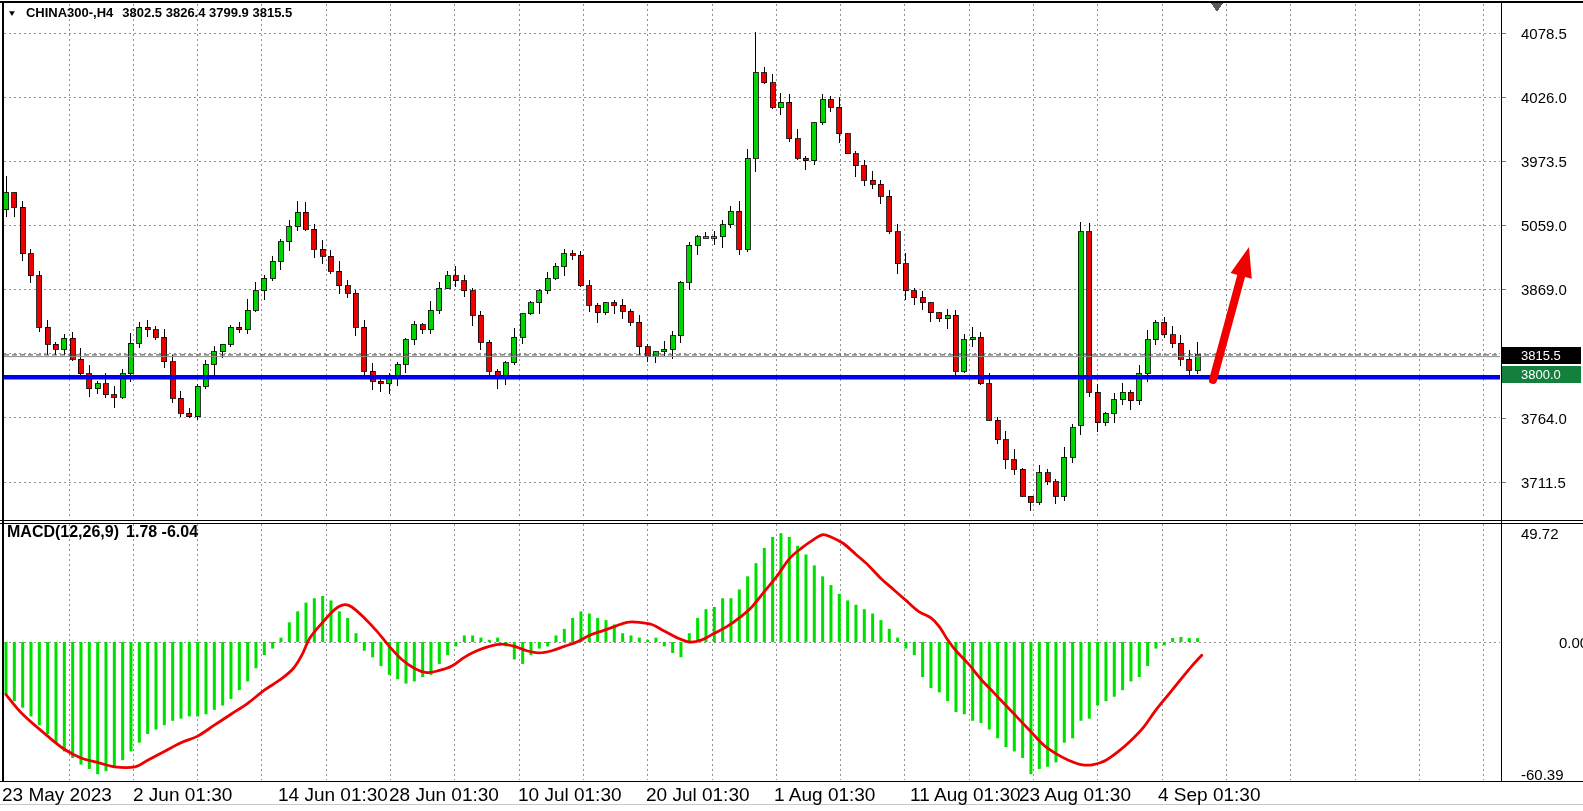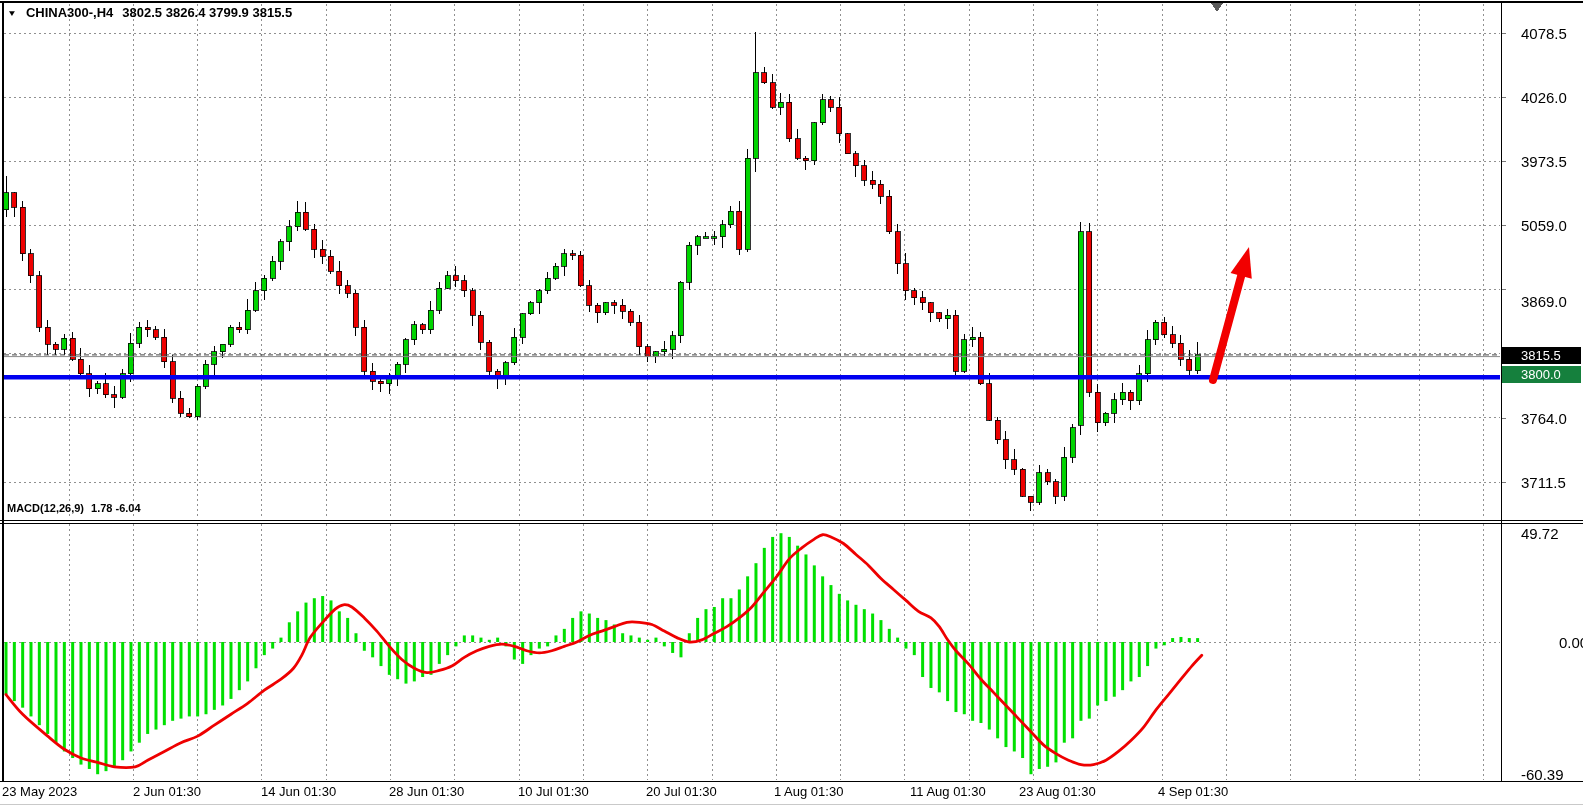--- a/index.html
+++ b/index.html
@@ -2,25 +2,25 @@
 <html><head>
 <meta charset="utf-8">
 <style>
   html,body{margin:0;padding:0;background:#fff;}
   #win{position:relative;width:1583px;height:811px;background:#ffffff;
        font-family:"Liberation Sans",sans-serif;color:#000;overflow:hidden;}
   #cv{position:absolute;left:0;top:0;display:block;}
   .lbl{position:absolute;font-size:13px;line-height:16px;white-space:nowrap;color:#000;}
   #title{left:7px;top:5px;font-weight:700;display:flex;align-items:center;gap:9px;font-size:13px;}
   #title .tri{font-size:10px;transform:scaleY(.85);}
-  #macd-label{left:7px;top:500px;font-weight:700;display:flex;gap:7px;font-size:11px;}
+  #macd-label{left:7px;top:524px;font-weight:700;display:flex;gap:7px;font-size:16px;}
   .axis-lbl{position:absolute;left:1521px;font-size:15px;line-height:17px;white-space:nowrap;}
   .badge{position:absolute;left:1502px;width:79px;height:17px;color:#fff;font-size:13px;
          line-height:17px;padding-left:19px;box-sizing:border-box;}
-  .date-lbl{position:absolute;top:784px;font-size:13px;white-space:nowrap;}
+  .date-lbl{position:absolute;top:784px;font-size:19px;white-space:nowrap;}
 </style>
 </head>
 <body>
 
 <div id="win">
   <svg id="cv" width="1583" height="811">
       <g shape-rendering="crispEdges">
         <line x1="69" y1="4" x2="69" y2="519" stroke="#909090" stroke-width="1" stroke-dasharray="2,3"></line>
         <line x1="69" y1="524" x2="69" y2="780" stroke="#909090" stroke-width="1" stroke-dasharray="2,3"></line>
         <line x1="133.3" y1="4" x2="133.3" y2="519" stroke="#909090" stroke-width="1" stroke-dasharray="2,3"></line>
@@ -553,33 +553,33 @@
   <div id="macd-label" class="lbl">
     <span>MACD(12,26,9)</span>
     <span>1.78 -6.04</span>
   </div>
 
   <div id="price-axis">
       <div class="axis-lbl" style="top: 25px;">4078.5</div>
       <div class="axis-lbl" style="top: 89px;">4026.0</div>
       <div class="axis-lbl" style="top: 153px;">3973.5</div>
       <div class="axis-lbl" style="top: 217px;">5059.0</div>
-      <div class="axis-lbl" style="top: 293px;">3869.0</div>
+      <div class="axis-lbl" style="top: 281px;">3869.0</div>
       <div class="axis-lbl" style="top: 410px;">3764.0</div>
       <div class="axis-lbl" style="top: 474px;">3711.5</div>
     </div>
   <div id="macd-axis">
       <div class="axis-lbl" style="top: 525px;">49.72</div>
       <div class="axis-lbl" style="top: 634px; margin-left: 38px;">0.00</div>
       <div class="axis-lbl" style="top: 766px;">-60.39</div>
     </div>
   <div id="time-axis">
       <div class="date-lbl" style="left: 2px;">23 May 2023</div>
       <div class="date-lbl" style="left: 133px; text-align: center;">2 Jun 01:30</div>
-      <div class="date-lbl" style="left: 261px; text-align: right;">14 Jun 01:30</div>
+      <div class="date-lbl" style="left: 278px; text-align: right;">14 Jun 01:30</div>
       <div class="date-lbl" style="left: 389px;">28 Jun 01:30</div>
       <div class="date-lbl" style="left: 518px;">10 Jul 01:30</div>
       <div class="date-lbl" style="left: 646px;">20 Jul 01:30</div>
       <div class="date-lbl" style="left: 774px;">1 Aug 01:30</div>
       <div class="date-lbl" style="left: 902px; margin-left: 8px;">11 Aug 01:30</div>
       <div class="date-lbl" style="left: 1019px; text-align: center;">23 Aug 01:30</div>
       <div class="date-lbl" style="left: 1158px;">4 Sep 01:30</div>
     </div>
 
   <div class="badge" id="badge-last" style="top: 346.5px; background: rgb(0, 0, 0);">3815.5</div>

